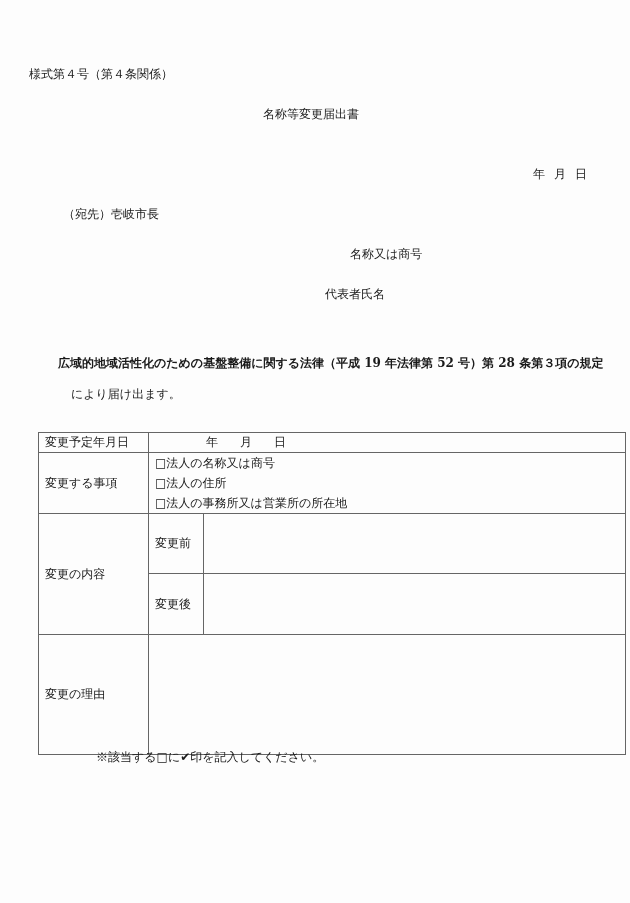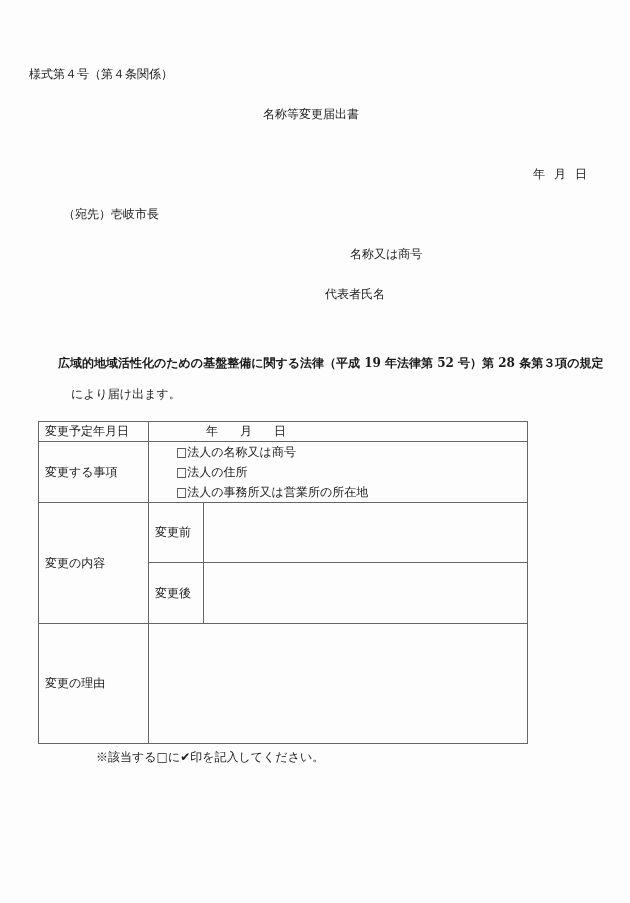--- a/index.html
+++ b/index.html
@@ -9,25 +9,25 @@
   #form-no { left:29px; top:67px; }
   #doc-title { left:263px; top:107px; }
   #date-line { left:533px; top:167px; word-spacing:0; }
   #date-line span { margin-right:9px; }
   #addressee { left:63px; top:207px; }
   #name-label { left:325px; top:247px;margin-left:25px; }
   #rep-label { left:325px; top:287px; }
   #body-1 { left:58px; top:356px;font-weight:bold; }
   #body-2 { left:44px; top:387px;margin-left:27px; }
 
-  #form-table { position:absolute; left:38px; top:421px; width:490px; height:322px;
+  #form-table { position:absolute; left:38px; top:432px; width:588px; height:322px;
                 border-collapse:collapse; table-layout:fixed; }
   #form-table td { border:1px solid #666; padding:0 0 0 6px; vertical-align:middle; }
   .c1 { width:103px; }
-  .opt { display:block; line-height:20px;margin-left:21px; }
+  .opt { display:block; line-height:20px; }
   .date-cell span { display:inline-block; }
   #note { left:56px; top:750px;margin-left:40px; }
 </style>
 </head>
 <body>
 
 <div class="abs" id="form-no">様式第４号（第４条関係）</div>
 <div class="abs" id="doc-title">名称等変更届出書</div>
 <div class="abs" id="date-line">
   <span>年</span><span>月</span><span style="margin-right:0">日</span>

